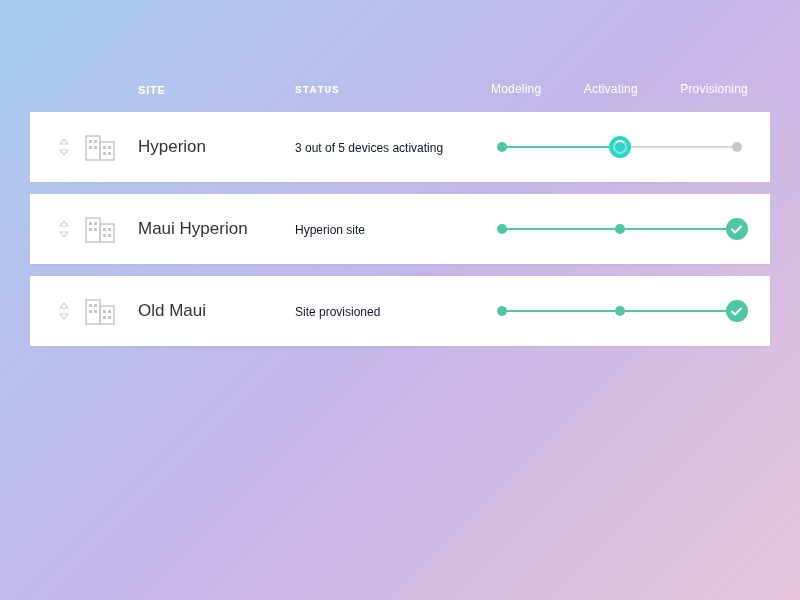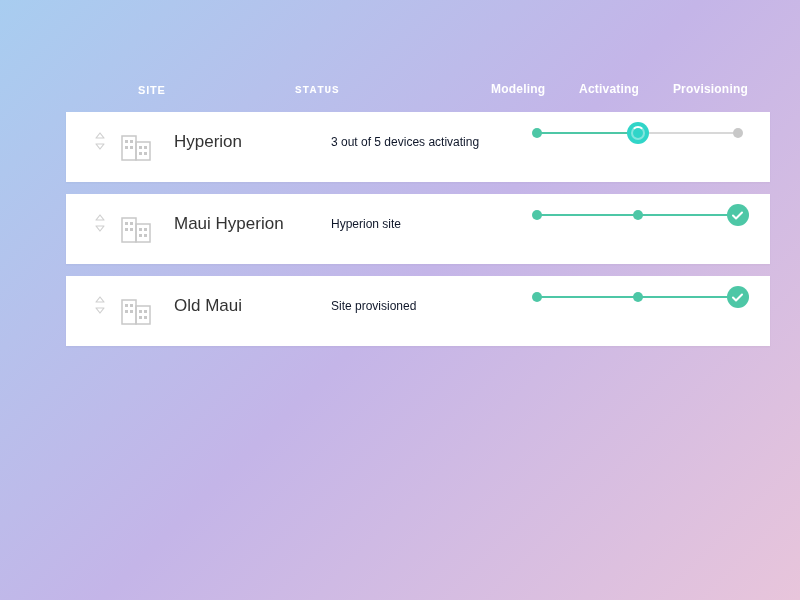--- a/index.html
+++ b/index.html
@@ -36,33 +36,32 @@
 }
 .header-label {
   font-size: 11px;
   font-weight: 600;
   color: #ffffff;
   letter-spacing: 0.8px;
   text-transform: uppercase;
 }
 .header-phase {
   font-size: 12px;
-  font-weight: 700;
+  font-weight: 400;
   color: #ffffff;
   letter-spacing: 0.2px;
   text-align: center;
 }
 .row {
   background: #ffffff;
   display: flex;
-  align-items: flex-start;
+  align-items: center;
   padding: 20px;
   margin-bottom: 12px;
   box-shadow: 0 1px 2px rgba(0,0,0,0.04);
-  margin-left: 36px;
 }
 .row .col-handle {
   width: 28px;
   display: flex;
   justify-content: center;
 }
 .row .col-icon {
   width: 60px;
   display: flex;
   justify-content: flex-start;

